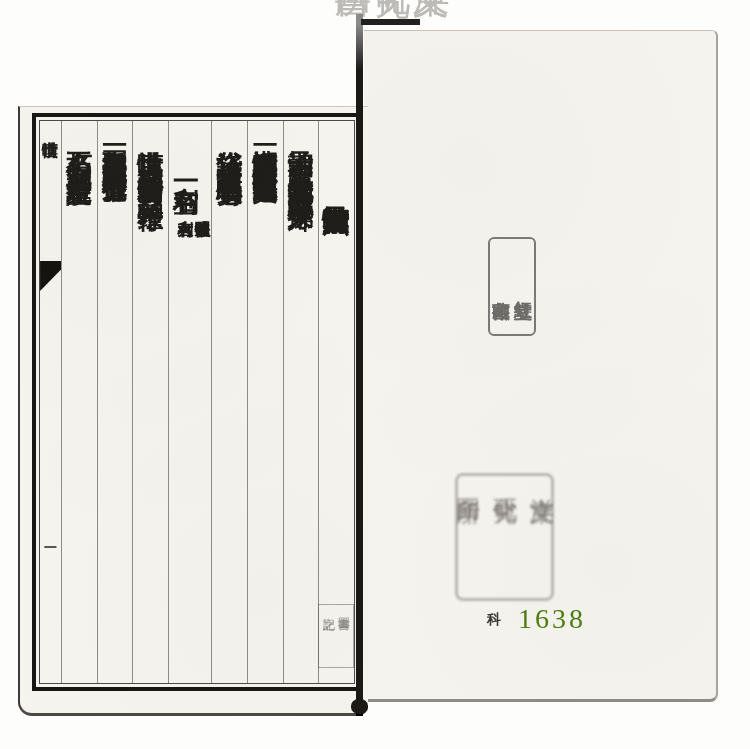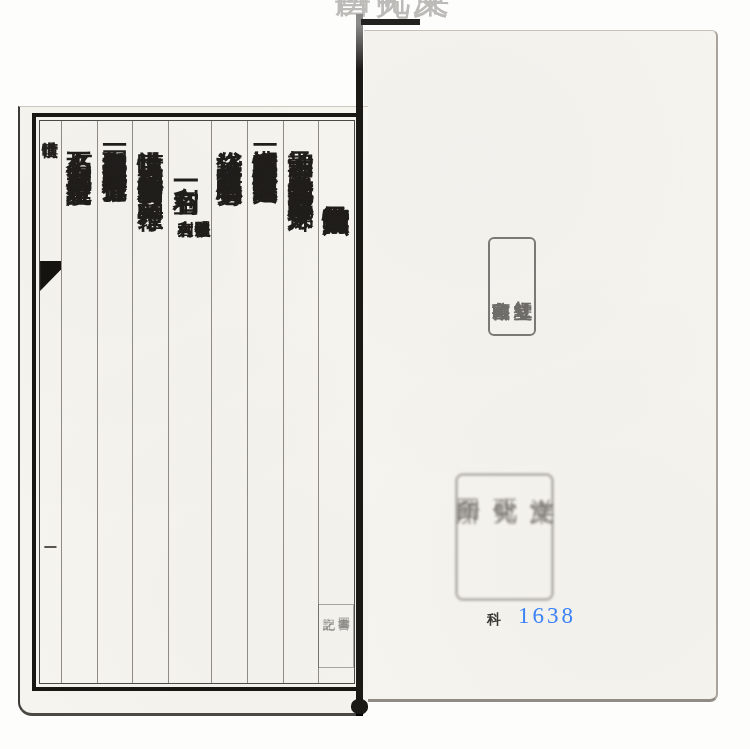--- a/index.html
+++ b/index.html
@@ -60,21 +60,21 @@
       border:3px solid rgba(118,114,107,0.45);border-radius:8px;filter:blur(1px);}
   .seal-big span{font-size:24px;line-height:33px;color:rgba(100,96,90,0.42);
       font-weight:bold;padding:4px 2px;}
   .seal-small{left:318px;top:604px;width:34px;height:62px;
       border:1px solid rgba(90,90,88,0.5);filter:blur(0.7px);}
   .seal-small span{font-size:12px;line-height:13px;color:rgba(80,80,78,0.4);
       font-weight:bold;padding:3px 1px;}
   
   .call-cat{position:absolute;left:487px;top:611px;font-size:14px;color:#3a3935;
       font-weight:bold;}
-  .call-num{position:absolute;left:518px;top:603px;font-size:23px;color:#3b82f6;
+  .call-num{position:absolute;left:518px;top:603px;font-size:28px;color:#4d7c0f;
       letter-spacing:3px;font-family:"Liberation Serif",serif;}
 </style>
 </head>
 <body>
 
 <div class="scan">
 
   <div class="page right-page"></div>
 
   <div class="page left-page">

